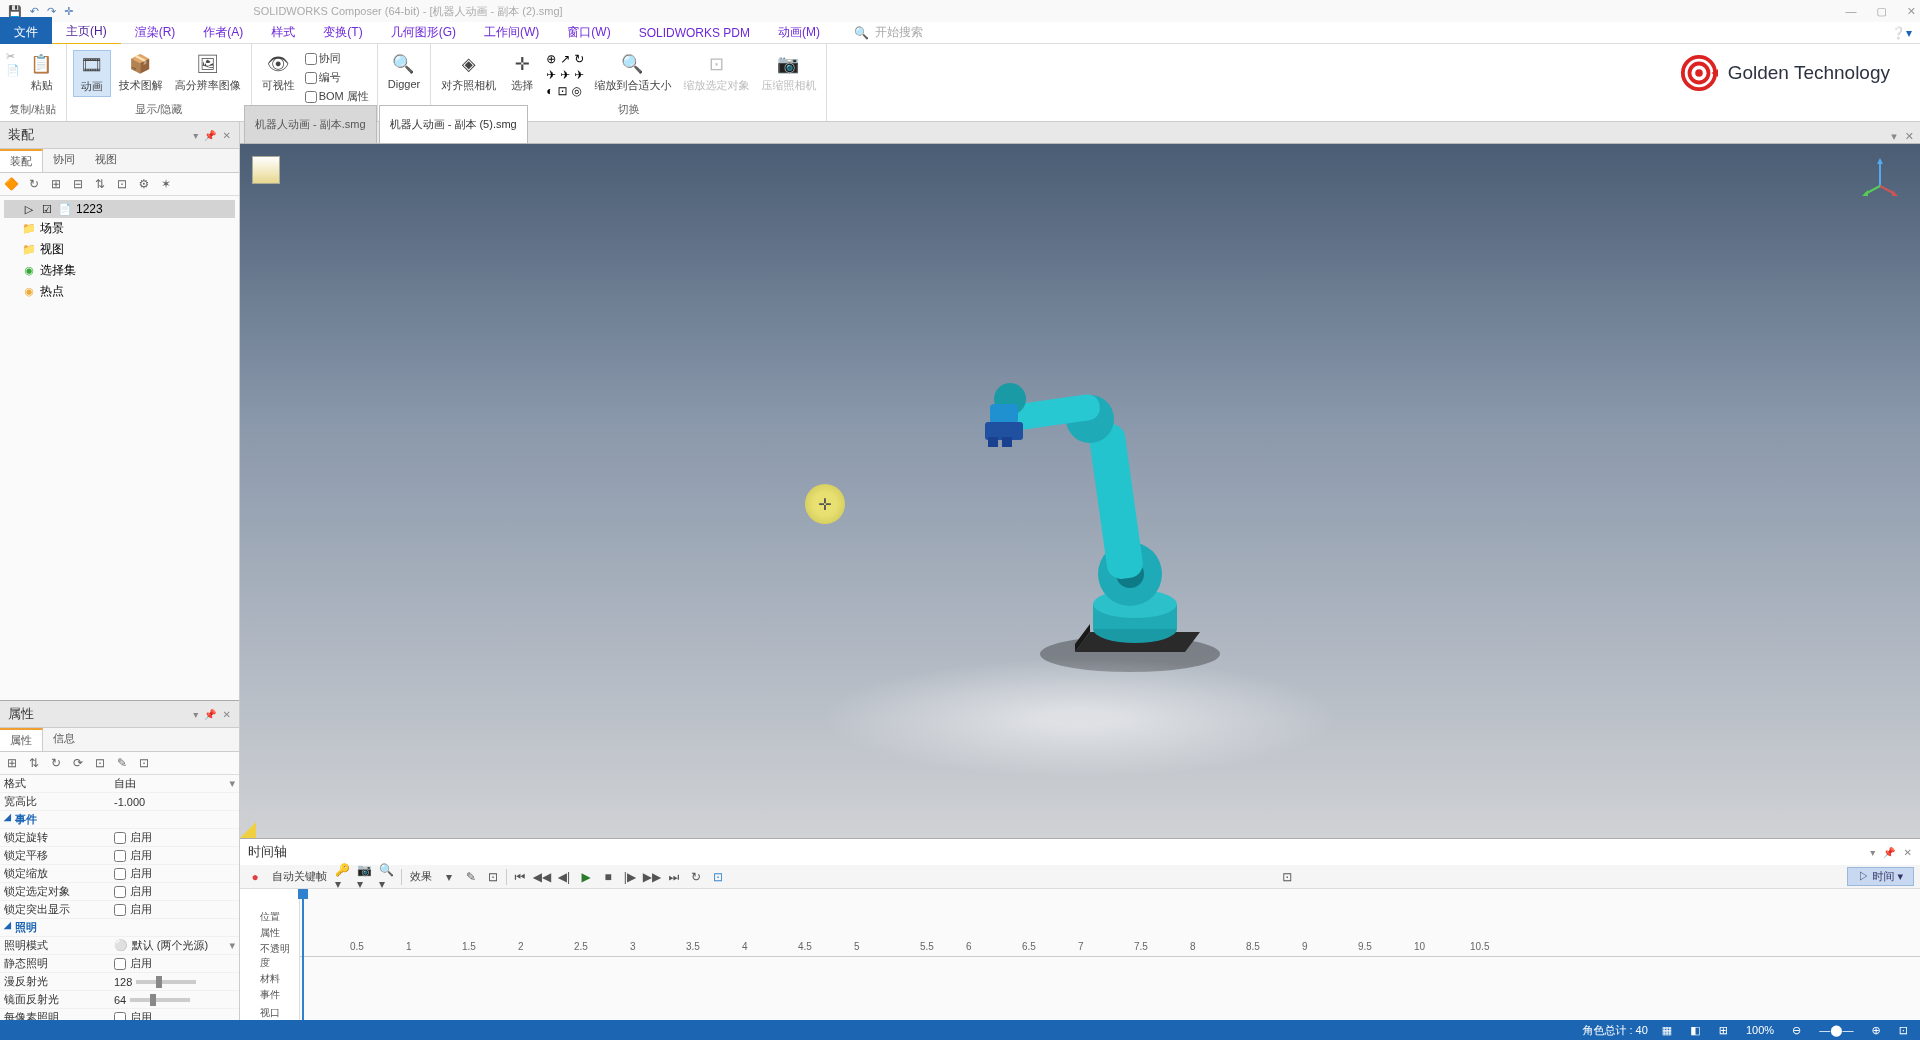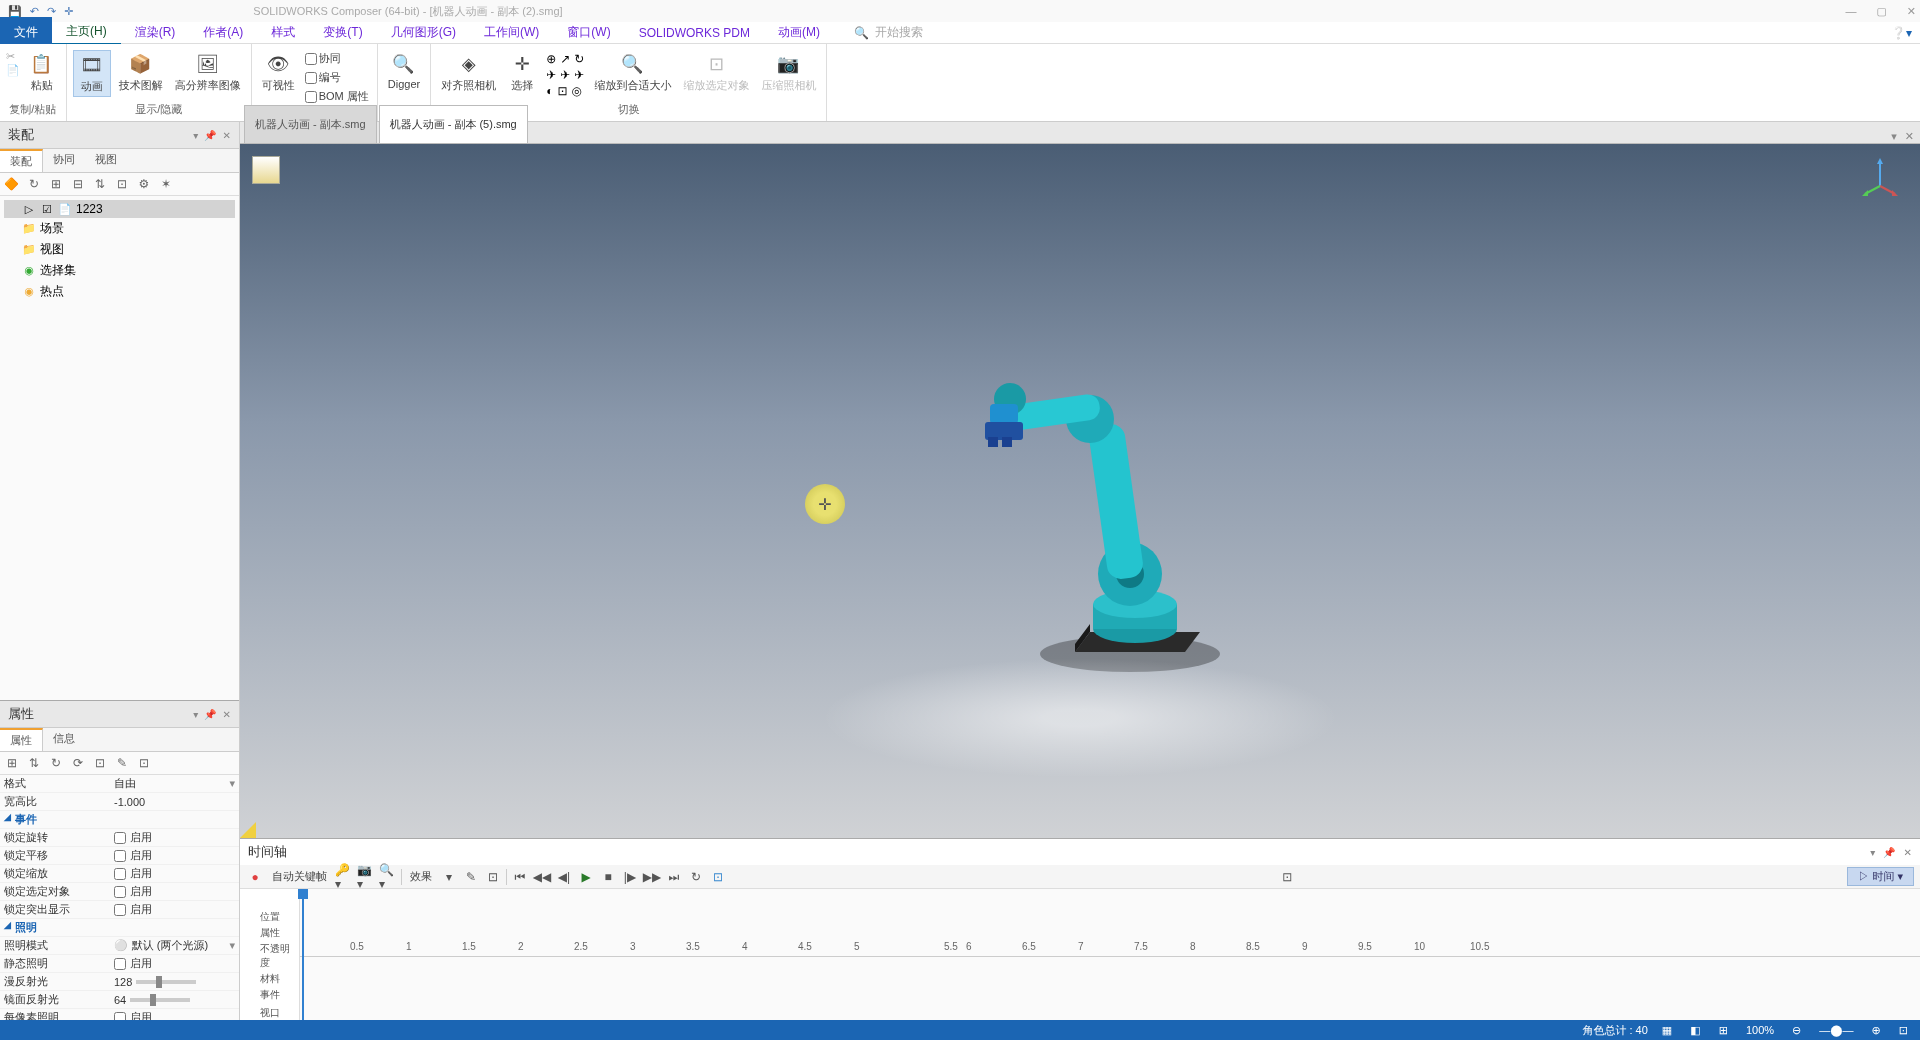--- a/index.html
+++ b/index.html
@@ -9,21 +9,21 @@
 .titlebar { height: 22px; background: #f9f9f9; display: flex; align-items: center; padding: 0 4px; color: #888; font-size: 11px; }
 .titlebar .qat { display: flex; gap: 8px; margin-left: 4px; }
 .titlebar .qat span { color: #4a7ab8; cursor: pointer; }
 .titlebar .title { margin-left: 180px; color: #aaa; }
 .titlebar .win-controls { margin-left: auto; display: flex; gap: 20px; color: #999; }
 
 
 .menubar { height: 22px; background: #fff; display: flex; align-items: center; border-bottom: 1px solid #ddd; position: relative; }
 .menubar .file-btn { background: #1b65b3; color: #fff; padding: 16px 14px; height: 100%; display: flex; align-items: center; }
 .menubar .tab { padding: 3px 14px; color: #6d28d9; cursor: pointer; }
-.menubar .tab.active { color: #14532d; border-bottom: 2px solid #0369a1; }
+.menubar .tab.active { color: #4c1d95; border-bottom: 2px solid #eab308; }
 .menubar .search-area { margin-left: 20px; display:flex; align-items:center; gap:6px; color:#aaa; }
 .menubar .help { position:absolute; right: 8px; color:#1b65b3; }
 
 
 .ribbon { height: 78px; background: #fff; border-bottom: 1px solid #ccc; display: flex; position: relative; }
 .ribbon-group { border-right: 1px solid #ddd; padding: 2px 6px; display: flex; flex-direction: column; align-items: center; justify-content: space-between; height: 100%; }
 .ribbon-group .label { font-size: 11px; color: #666; text-align: center; padding: 2px 0; }
 .ribbon-group .buttons { display: flex; gap: 4px; align-items: flex-start; flex: 1; padding-top: 4px; }
 .ribbon-btn { display: flex; flex-direction: column; align-items: center; gap: 2px; padding: 2px 4px; cursor: pointer; font-size: 11px; color: #444; }
 .ribbon-btn .icon { width: 28px; height: 24px; display: flex; align-items: center; justify-content: center; font-size: 18px; }
@@ -230,20 +230,29 @@
       <div class="ribbon-btn" style="color:#bbb;">
           <span class="icon">⊡</span>
           <span>缩放选定对象</span>
         </div>
       <div class="ribbon-btn" style="color:#bbb;">
           <span class="icon">📷</span>
           <span>压缩照相机</span>
         </div>
     </div>
     <div class="label">切换</div>
+  </div>
+  <div class="brand">
+    <svg class="brand-logo" viewBox="0 0 40 40">
+      <circle cx="20" cy="20" r="17" fill="none" stroke="#d22" stroke-width="4"></circle>
+      <circle cx="20" cy="20" r="10" fill="none" stroke="#d22" stroke-width="4"></circle>
+      <circle cx="20" cy="20" r="4" fill="#d22"></circle>
+      <path d="M33 20 L40 16 L40 24 Z" fill="#d22"></path>
+    </svg>
+    <span class="brand-text">Golden Technology</span>
   </div>
 </div>
 
 <div class="main">
   <div class="left-col">
 
     <div style="flex:1;display:flex;flex-direction:column;overflow:hidden;">
       <div class="panel-header">
         <span>装配</span>
         <span class="ctrls">
@@ -509,21 +518,21 @@
               <div class="tl-tick" style="left: 50px;">0.5</div>
               <div class="tl-tick" style="left: 106px;">1</div>
               <div class="tl-tick" style="left: 162px;">1.5</div>
               <div class="tl-tick" style="left: 218px;">2</div>
               <div class="tl-tick" style="left: 274px;">2.5</div>
               <div class="tl-tick" style="left: 330px;">3</div>
               <div class="tl-tick" style="left: 386px;">3.5</div>
               <div class="tl-tick" style="left: 442px;">4</div>
               <div class="tl-tick" style="left: 498px;">4.5</div>
               <div class="tl-tick" style="left: 554px;">5</div>
-              <div class="tl-tick" style="left: 644px;">5.5</div>
+              <div class="tl-tick" style="left: 620px;">5.5</div>
               <div class="tl-tick" style="left: 666px;">6</div>
               <div class="tl-tick" style="left: 722px;">6.5</div>
               <div class="tl-tick" style="left: 778px;">7</div>
               <div class="tl-tick" style="left: 834px;">7.5</div>
               <div class="tl-tick" style="left: 890px;">8</div>
               <div class="tl-tick" style="left: 946px;">8.5</div>
               <div class="tl-tick" style="left: 1002px;">9</div>
               <div class="tl-tick" style="left: 1058px;">9.5</div>
               <div class="tl-tick" style="left: 1114px;">10</div>
               <div class="tl-tick" style="left: 1170px;">10.5</div>

